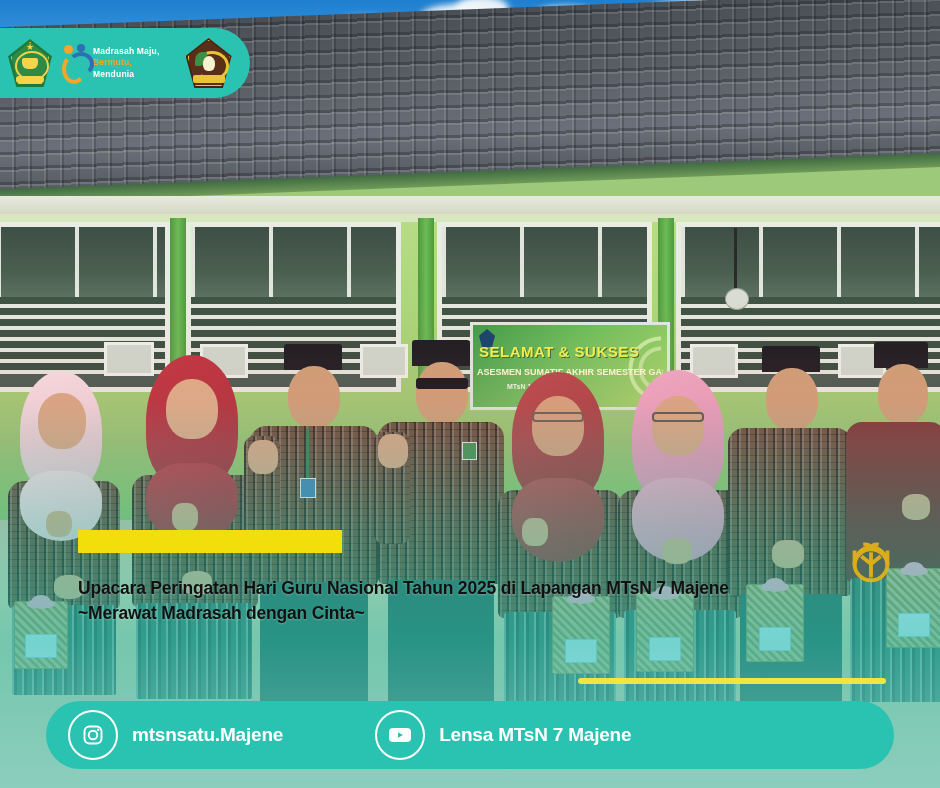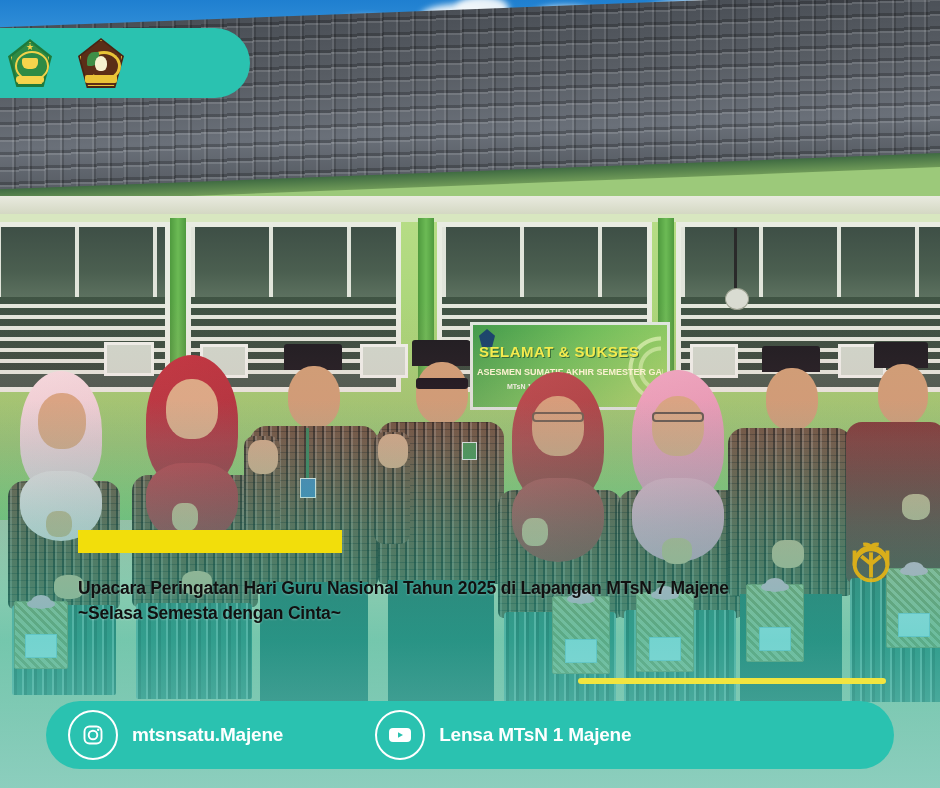--- a/index.html
+++ b/index.html
@@ -392,35 +392,48 @@
 
   <div class="topbadge">
     <div class="kemenag">
       <div class="pent"></div>
         <div class="pent2"></div>
       <div class="star">★</div>
         <div class="ring"></div>
         <div class="book"></div>
         <div class="ribbon"></div>
     </div>
+    <div class="tagline-wrap">
+      <div class="mm-icon">
+        <div class="dot1"></div>
+          <div class="dot2"></div>
+        <div class="swoosh1"></div>
+          <div class="swoosh2"></div>
+      </div>
+      <div class="tagline">
+        <div>Madrasah Maju,</div>
+        <div class="mid">Bermutu,</div>
+        <div>Mendunia</div>
+      </div>
+    </div>
     <div class="madrasah-logo">
       <div class="p"></div>
         <div class="p2"></div>
       <div class="moon"></div>
         <div class="leaf"></div>
         <div class="flame"></div>
         <div class="base"></div>
     </div>
   </div>
 
   <div class="yellowbar"></div>
 
   <div class="caption">
     <span>Upacara Peringatan Hari Guru Nasional Tahun 2025 di Lapangan MTsN 7 Majene</span>
-    <span class="l2">~Selasa Semesta dengan Cinta~</span>
+    <span class="l2">~Merawat Madrasah dengan Cinta~</span>
   </div>
 
   <div class="dateline"></div>
 
   <div class="watermark">
     <svg viewBox="0 0 60 60" width="58" height="58" aria-hidden="true">
       <g fill="none" stroke="#e8b613" stroke-width="4">
         <circle cx="30" cy="32" r="17"></circle>
         <path d="M13 34 A17 17 0 0 1 30 17 A17 17 0 0 1 47 34 L47 18 M13 34 L13 18"></path>
         <path d="M30 20 L30 46"></path>
@@ -448,18 +461,18 @@
 
     <div class="sp2"></div>
 
     <div class="social-item">
       <div class="si-ring">
         <svg width="26" height="20" viewBox="0 0 26 20" aria-hidden="true">
           <rect x="2" y="3" width="22" height="14" rx="4" fill="#fff"></rect>
           <path d="M11 7.2 L16 10 L11 12.8 Z" fill="#2ac2b0"></path>
         </svg>
       </div>
-      <div class="si-label">Lensa MTsN 1 Majene</div>
+      <div class="si-label">Lensa MTsN 7 Majene</div>
     </div>
 
   </div>
 
 </div>
 
 </body></html>

